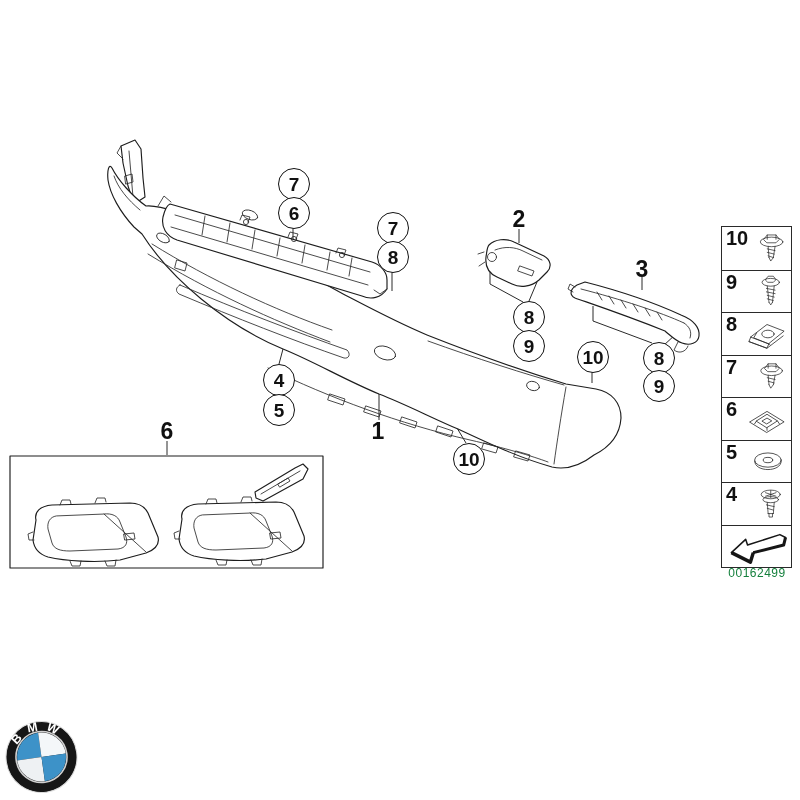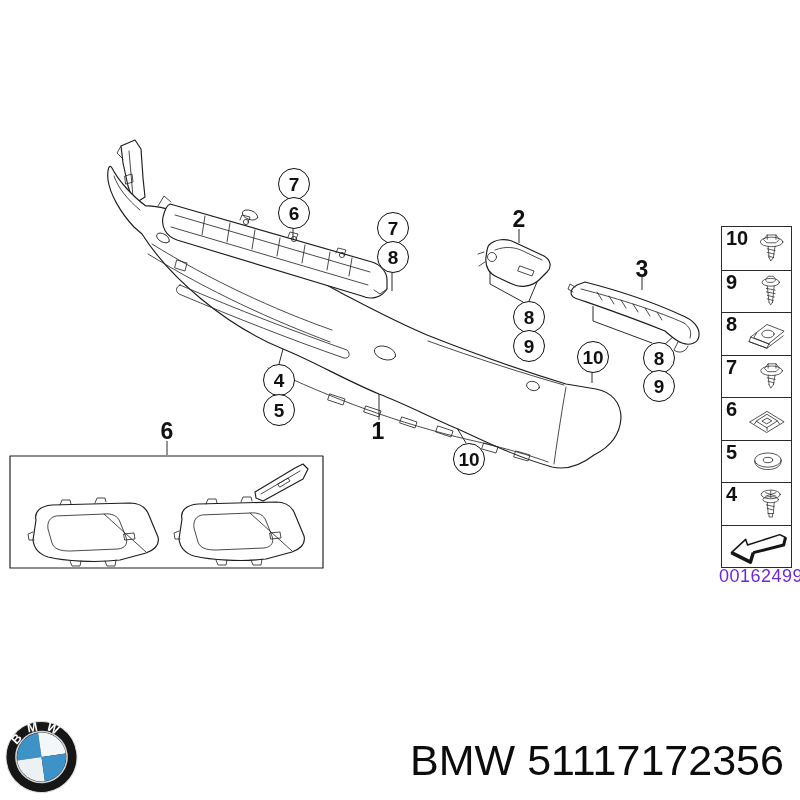--- a/index.html
+++ b/index.html
@@ -14,21 +14,21 @@
            font-weight:bold;font-size:23px;line-height:1;background:transparent;}
   .legend{position:absolute;left:721px;top:226px;width:71px;height:342px;
           border:1.4px solid #2a2a2a;display:grid;grid-template-rows:repeat(8,1fr);box-sizing:border-box;}
   .legend-row{position:relative;border-top:1.2px solid #2a2a2a;display:flex;align-items:center;
           justify-content:flex-end;padding:0 2px 0 4px;box-sizing:border-box;}
   .legend-row:first-child{border-top:none;}
   .legend-num{position:absolute;left:4px;top:1px;font-weight:bold;font-size:20px;line-height:1;}
   .legend-icon{display:block;}
   .legend-row.arrow-row{justify-content:center;}
   .legend-code{position:absolute;left:719px;top:566px;width:76px;text-align:center;
-          font-size:18px;letter-spacing:0.5px;color:#6d28d9;}
+          font-size:12px;letter-spacing:0.5px;color:#15803d;}
   .footer-text{position:absolute;left:396px;top:736px;width:402px;text-align:center;
           font-size:43px;font-weight:400;white-space:nowrap;color:#0c0c0c;letter-spacing:0px;}
   .footer-text .gap{display:inline-block;width:12px;}
   .logo{position:absolute;left:4px;top:719px;}
   svg .ln{fill:none;stroke:#1d1d1d;stroke-width:1.15;stroke-linejoin:round;stroke-linecap:round;}
   svg .ln2{fill:none;stroke:#2a2a2a;stroke-width:0.85;stroke-linejoin:round;stroke-linecap:round;}
   svg .wfill{fill:#ffffff;stroke:#1d1d1d;stroke-width:1.15;stroke-linejoin:round;}
   svg .leader{fill:none;stroke:#2a2a2a;stroke-width:1;}
 </style>
 </head>
@@ -278,17 +278,14 @@
       <path d="M37.5,38 L62,38 A24.5,24.5 0 0 0 37.5,13.5 Z" fill="#f4f7f9"></path>
       <path d="M37.5,38 L13,38 A24.5,24.5 0 0 0 37.5,62.5 Z" fill="#eef1f3"></path>
       <path d="M37.5,38 L37.5,62.5 A24.5,24.5 0 0 0 62,38 Z" fill="#3d92c8"></path>
       <path id="logoArc" d="M11,38 A26.5,26.5 0 0 1 64,38" fill="none"></path>
       <text font-family="Liberation Sans, sans-serif" font-size="12.5" font-weight="bold" fill="#ffffff" letter-spacing="7">
         <textPath href="#logoArc" startOffset="50%" text-anchor="middle">BMW</textPath>
       </text>
     </g>
   </svg>
 
-  <div class="footer-text">
-    <span>BMW</span><span class="gap"></span><span>51117172356</span>
-  </div>
 
 </div>
 
 </body></html>

